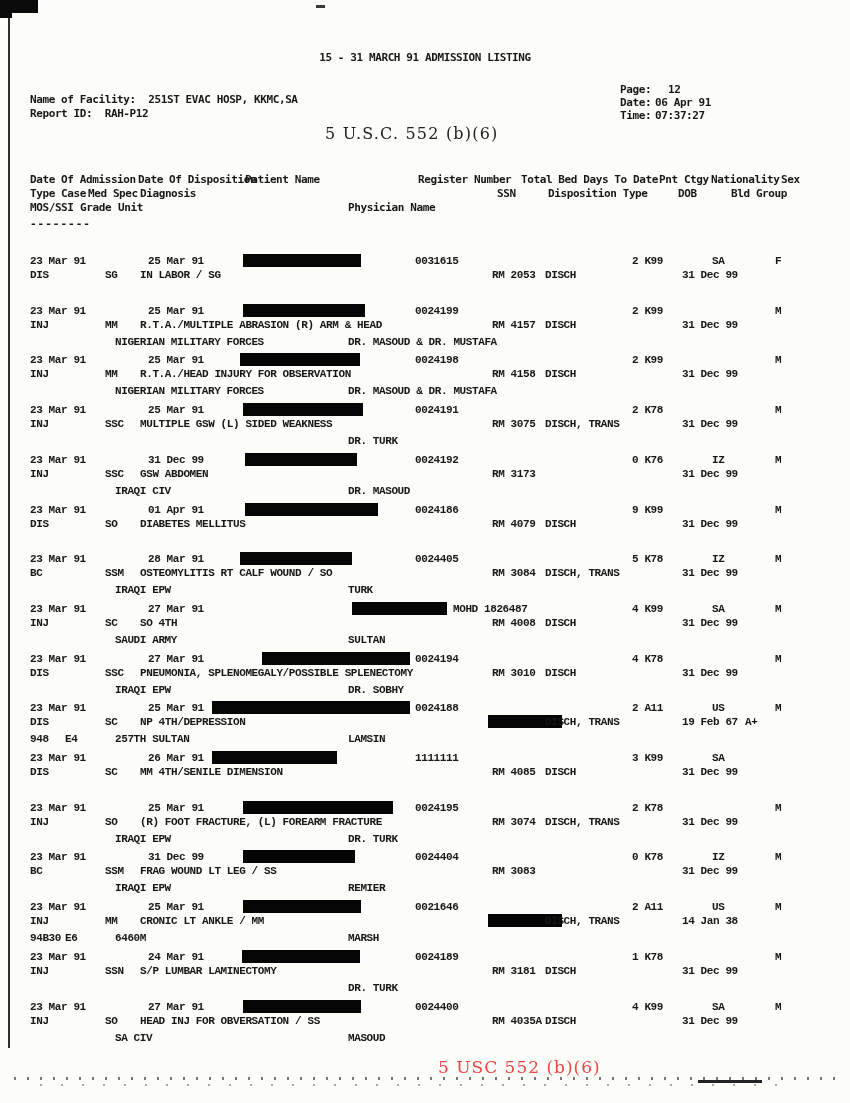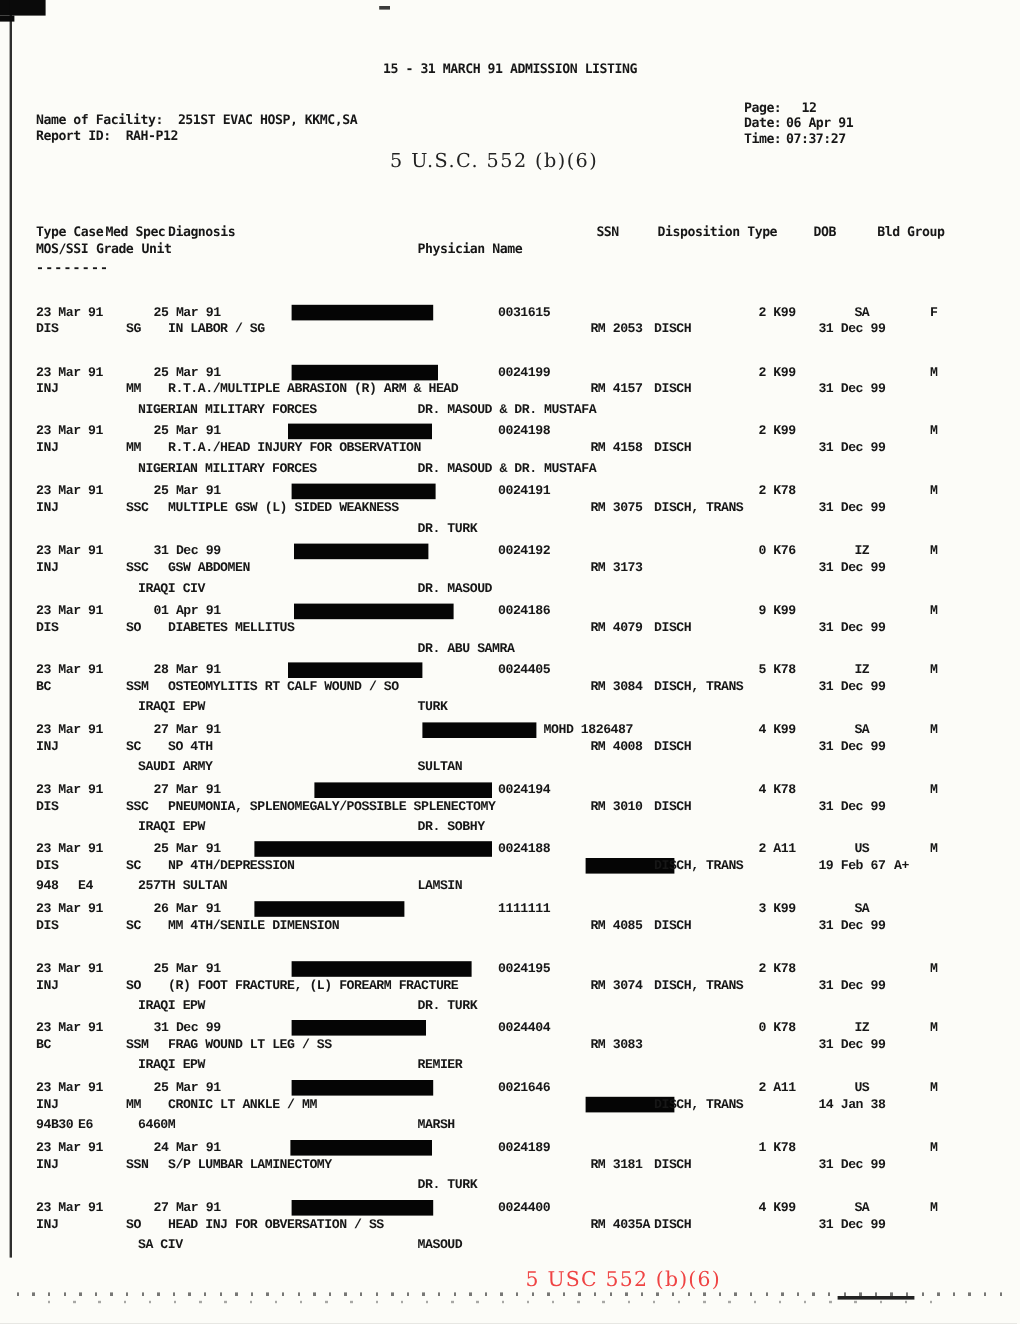--- a/index.html
+++ b/index.html
@@ -29,21 +29,21 @@
   .ch1-bed{left:521px;} .ch1-pnt{left:659px;} .ch1-nat{left:711px;} .ch1-sex{left:781px;}
   .ch2-type{left:30px;} .ch2-spec{left:88px;} .ch2-diag{left:140px;} .ch2-ssn{left:497px;}
   .ch2-dispo{left:548px;} .ch2-dob{left:678px;} .ch2-bld{left:731px;}
   .ch3-mos{left:30px;} .ch3-grade{left:80px;} .ch3-unit{left:118px;} .ch3-phys{left:348px;}
   
   #records{position:absolute;top:255px;left:0;width:100%;height:800px;}
   .record{position:absolute;left:0;width:100%;height:50px;font-family:Liberation Mono, monospace;}
   .line{position:absolute;left:0;width:100%;height:13px;}
   .la{top:0;} .lb{top:14px;} .lc{top:31px;}
   .f{position:absolute;white-space:nowrap;}
-  .x-adm{left:30px;} .x-disp{left:128px;} .x-reg{left:415px;} .x-bed{left:632px;}
+  .x-adm{left:30px;} .x-disp{left:148px;} .x-reg{left:415px;} .x-bed{left:632px;}
   .x-nat{left:712px;} .x-sex{left:775px;}
   .x-type{left:30px;} .x-spec{left:105px;} .x-diag{left:140px;} .x-rm{left:492px;}
   .x-dispo{left:545px;} .x-dob{left:682px;} .x-bld{left:745px;}
   .x-mos{left:30px;} .x-grade{left:65px;} .x-unit{left:115px;} .x-phys{left:348px;}
   .redact-box{position:absolute;top:-1px;height:13px;background:#050505;}
   .redact-box.ssn{left:488px;width:74px;}
   
   .art{position:absolute;background:#0a0a0a;}
   .corner-blob{top:0;left:0;width:38px;height:13px;}
   .corner-blob2{top:13px;left:0;width:12px;height:5px;}
@@ -83,20 +83,30 @@
   </div>
   <span class="abs meta-page-label">Page:</span>
   <span class="abs meta-page-value">12</span>
   <span class="abs meta-date-label">Date:</span>
   <span class="abs meta-date-value">06 Apr 91</span>
   <span class="abs meta-time-label">Time:</span>
   <span class="abs meta-time-value">07:37:27</span>
 
   <div class="abs stamp-top">5 U.S.C. 552 (b)(6)</div>
 
+  <div class="chrow ch1">
+    <span class="f ch1-adm">Date Of Admission</span>
+    <span class="f ch1-disp">Date Of Disposition</span>
+    <span class="f ch1-name">Patient Name</span>
+    <span class="f ch1-reg">Register Number</span>
+    <span class="f ch1-bed">Total Bed Days To Date</span>
+    <span class="f ch1-pnt">Pnt Ctgy</span>
+    <span class="f ch1-nat">Nationality</span>
+    <span class="f ch1-sex">Sex</span>
+  </div>
   <div class="chrow ch2">
     <span class="f ch2-type">Type Case</span>
     <span class="f ch2-spec">Med Spec</span>
     <span class="f ch2-diag">Diagnosis</span>
     <span class="f ch2-ssn">SSN</span>
     <span class="f ch2-dispo">Disposition Type</span>
     <span class="f ch2-dob">DOB</span>
     <span class="f ch2-bld">Bld Group</span>
   </div>
   <div class="chrow ch3">
@@ -261,26 +271,20 @@
       <div class="line lb">
         <span class="f x-type">DIS</span>
         <span class="f x-spec">SO</span>
         <span class="f x-diag">DIABETES MELLITUS</span>
         <span class="f x-rm">RM 4079</span>
 
         <span class="f x-dispo">DISCH</span>
         <span class="f x-dob">31 Dec 99</span>
         <span class="f x-bld"></span>
       </div>
-      <div class="line lc">
-        <span class="f x-mos"></span>
-        <span class="f x-grade"></span>
-        <span class="f x-unit"></span>
-        <span class="f x-phys">DR. ABU SAMRA</span>
-      </div>
     </div>
 
     <div class="record" style="top: 298.2px;">
       <div class="line la">
         <span class="f x-adm">23 Mar 91</span>
         <span class="f x-disp">28 Mar 91</span>
         <span class="redact-box" style="left: 240px; width: 112px;"></span>
 
         <span class="f x-reg">0024405</span>
         <span class="f x-bed">5 K78</span>

